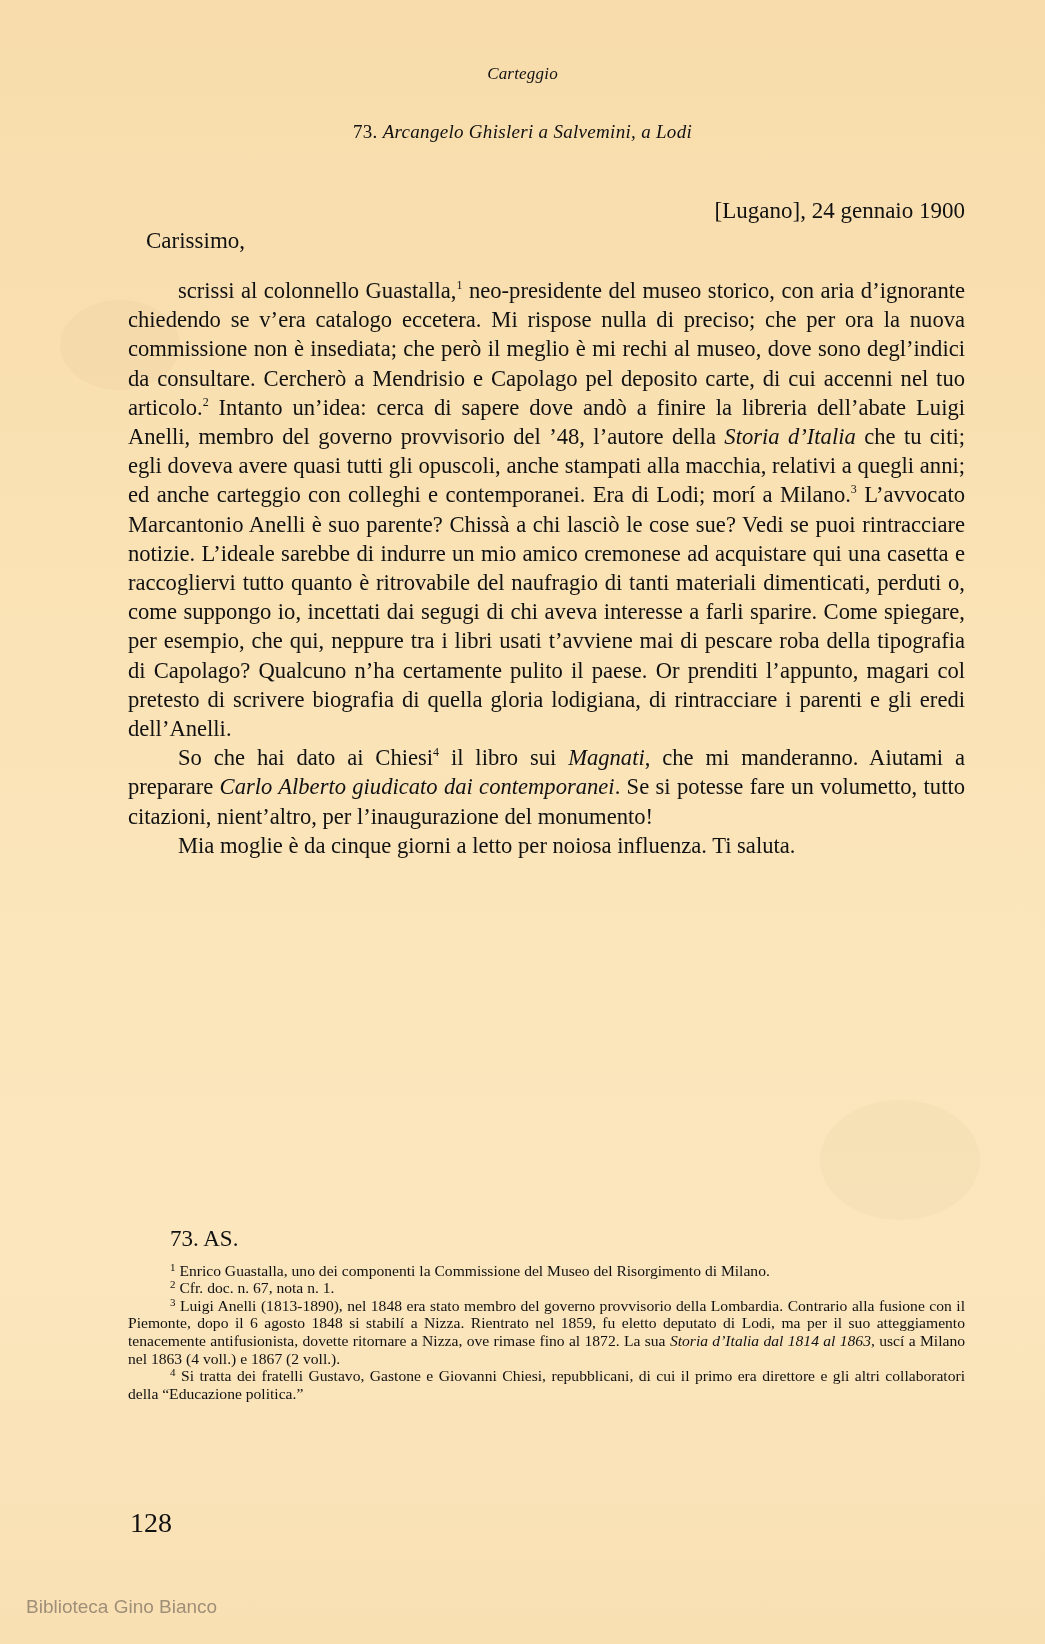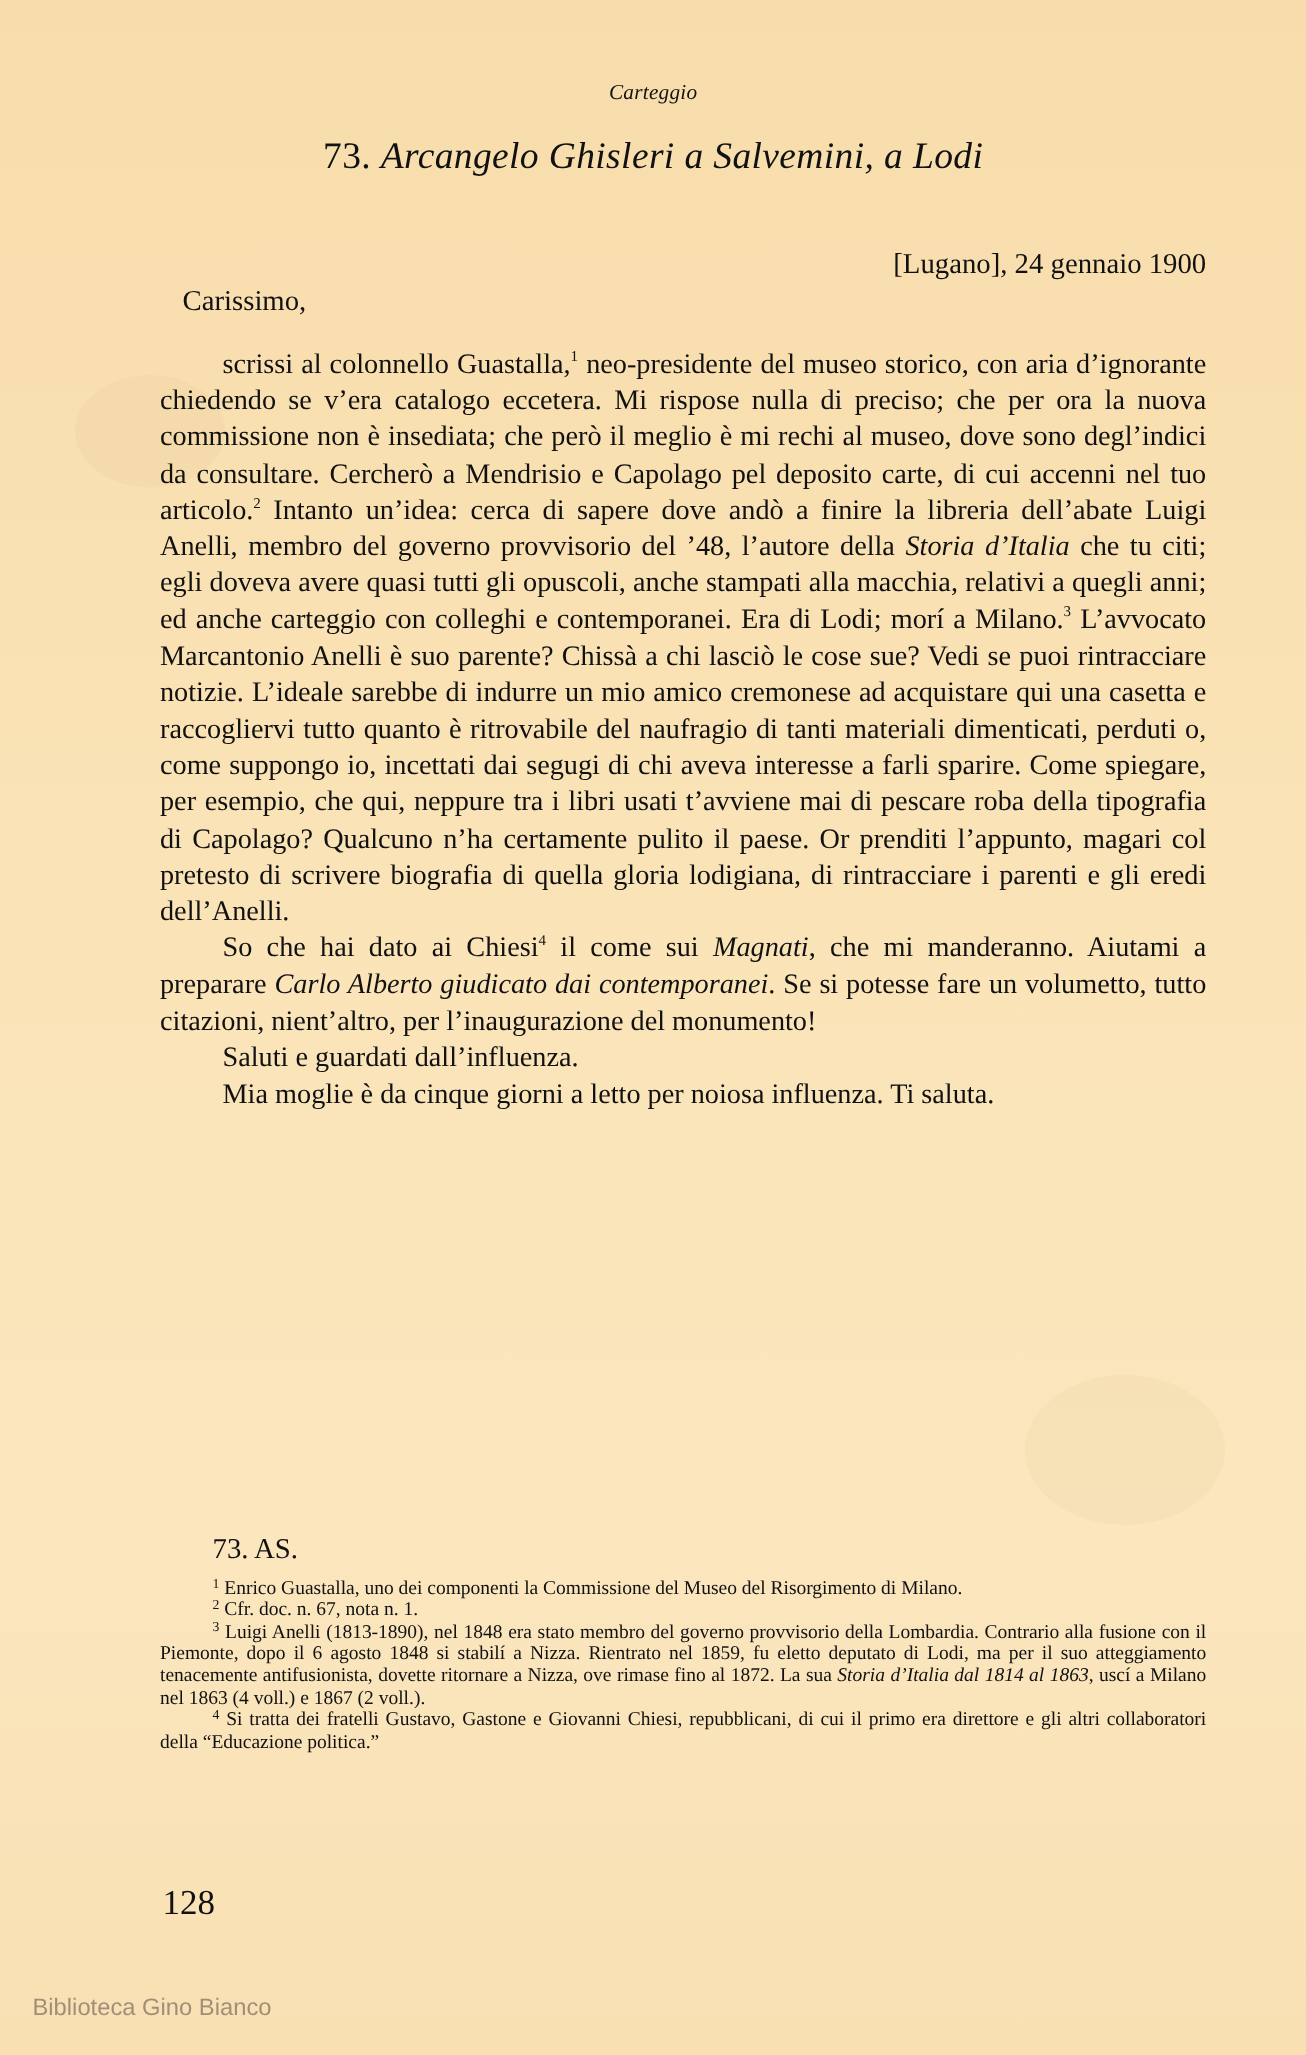--- a/index.html
+++ b/index.html
@@ -9,22 +9,22 @@
     position: relative;
     font-family: "Liberation Serif", "DejaVu Serif", serif;
     color: #111;
   }
   .page { position: absolute; left: 0; top: 0; width: 1045px; height: 1336px; }
   .running-head {
     position: absolute; top: 64px; left: 0; width: 1045px; text-align: center;
     font-style: italic; font-size: 17px; letter-spacing: 0.2px;
   }
   .doc-title {
-    position: absolute; top: 108px; left: 0; width: 1045px; text-align: center;
-    font-size: 30px; letter-spacing: 0.3px;
+    position: absolute; top: 121px; left: 0; width: 1045px; text-align: center;
+    font-size: 19px; letter-spacing: 0.3px;
   }
   .doc-title .ttl { font-style: italic; }
   .dateline {
     position: absolute; top: 198px; right: 80px; font-size: 23px;
   }
   .salutation {
     position: absolute; top: 228px; left: 128px; font-size: 23px; margin-left: 18px;
   }
   .body-text {
     position: absolute; top: 276px; left: 128px; width: 837px;
@@ -62,22 +62,21 @@
   <div class="doc-title">
     <span>73.</span>
     <span class="ttl">Arcangelo Ghisleri a Salvemini, a Lodi</span>
   </div>
 
   <div class="dateline">[Lugano], 24 gennaio 1900</div>
   <div class="salutation">Carissimo,</div>
 
   <div class="body-text">
     <p><span>scrissi al colonnello Guastalla,</span><sup>1</sup><span> neo-presidente del museo storico, con aria d’ignorante chiedendo se v’era catalogo eccetera. Mi rispose nulla di preciso; che per ora la nuova commissione non è insediata; che però il meglio è mi rechi al museo, dove sono degl’indici da consultare. Cercherò a Mendrisio e Capolago pel deposito carte, di cui accenni nel tuo articolo.</span><sup>2</sup><span> Intanto un’idea: cerca di sapere dove andò a finire la libreria dell’abate Luigi Anelli, membro del governo provvisorio del ’48, l’autore della </span><em>Storia d’Italia</em><span> che tu citi; egli doveva avere quasi tutti gli opuscoli, anche stampati alla macchia, relativi a quegli anni; ed anche carteggio con colleghi e contemporanei. Era di Lodi; morí a Milano.</span><sup>3</sup><span> L’avvocato Marcantonio Anelli è suo parente? Chissà a chi lasciò le cose sue? Vedi se puoi rintracciare notizie. L’ideale sarebbe di indurre un mio amico cremonese ad acquistare qui una casetta e raccogliervi tutto quanto è ritrovabile del naufragio di tanti materiali dimenticati, perduti o, come suppongo io, incettati dai segugi di chi aveva interesse a farli sparire. Come spiegare, per esempio, che qui, neppure tra i libri usati t’avviene mai di pescare roba della tipografia di Capolago? Qualcuno n’ha certamente pulito il paese. Or prenditi l’appunto, magari col pretesto di scrivere biografia di quella gloria lodigiana, di rintracciare i parenti e gli eredi dell’Anelli.</span></p>
-    <p><span>So che hai dato ai Chiesi</span><sup>4</sup><span> il come sui </span><em>Magnati</em><span>, che mi manderanno. Aiutami a preparare </span><em>Carlo Alberto giudicato dai contemporanei</em><span>. Se si potesse fare un volumetto, tutto citazioni, nient’altro, per l’inaugurazione del monumento!</span></p>
-    <p>Saluti e guardati dall’influenza.</p>
+    <p><span>So che hai dato ai Chiesi</span><sup>4</sup><span> il libro sui </span><em>Magnati</em><span>, che mi manderanno. Aiutami a preparare </span><em>Carlo Alberto giudicato dai contemporanei</em><span>. Se si potesse fare un volumetto, tutto citazioni, nient’altro, per l’inaugurazione del monumento!</span></p>
     <p>Mia moglie è da cinque giorni a letto per noiosa influenza. Ti saluta.</p>
   </div>
 
   <div class="notes">
     <div class="source">73. AS.</div>
     <p><sup>1</sup> <span>Enrico Guastalla, uno dei componenti la Commissione del Museo del Risorgimento di Milano.</span></p>
     <p><sup>2</sup> <span>Cfr. doc. n. 67, nota n. 1.</span></p>
     <p><sup>3</sup> <span>Luigi Anelli (1813-1890), nel 1848 era stato membro del governo provvisorio della Lombardia. Contrario alla fusione con il Piemonte, dopo il 6 agosto 1848 si stabilí a Nizza. Rientrato nel 1859, fu eletto deputato di Lodi, ma per il suo atteggiamento tenacemente antifusionista, dovette ritornare a Nizza, ove rimase fino al 1872. La sua </span><em>Storia d’Italia dal 1814 al 1863</em><span>, uscí a Milano nel 1863 (4 voll.) e 1867 (2 voll.).</span></p>
     <p><sup>4</sup> <span>Si tratta dei fratelli Gustavo, Gastone e Giovanni Chiesi, repubblicani, di cui il primo era direttore e gli altri collaboratori della “Educazione politica.”</span></p>
   </div>

